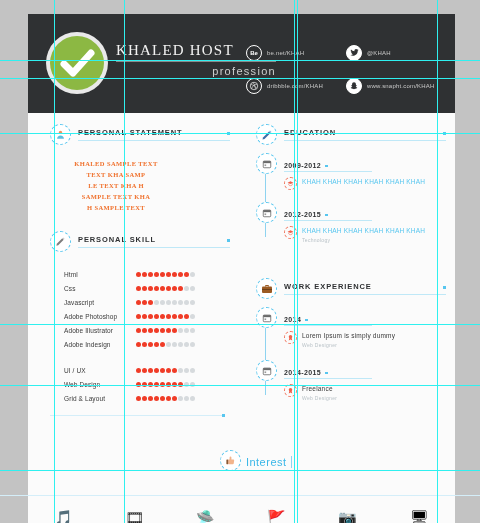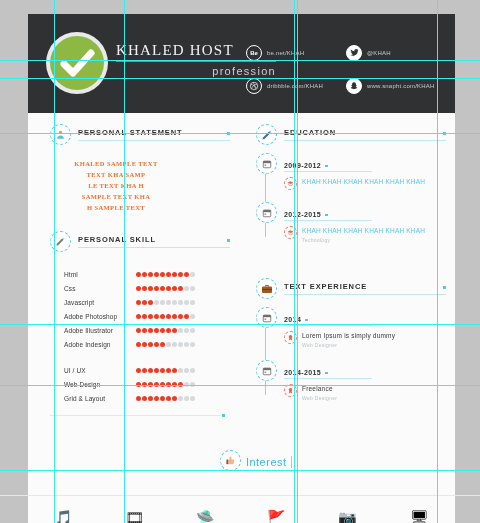--- a/index.html
+++ b/index.html
@@ -459,21 +459,21 @@
       <div style="height:22px"></div>
 
       <div class="sec-head">
         <div class="sec-badge">
           <svg width="12" height="12" viewBox="0 0 24 24">
             <rect x="2" y="7" width="20" height="13" rx="2" fill="#9b5a22"></rect>
             <path d="M9 7V5h6v2" fill="none" stroke="#9b5a22" stroke-width="2"></path>
             <rect x="2" y="12" width="20" height="2" fill="#6d3f17"></rect>
           </svg>
         </div>
-        <div class="sec-title">TEXT EXPERIENCE</div>
+        <div class="sec-title">WORK EXPERIENCE</div>
       </div>
 
       <div class="tl">
         <div class="tl-line"></div>
 
         <div class="tl-item">
           <div class="tl-node">
             <svg width="10" height="10" viewBox="0 0 24 24">
               <rect x="3" y="5" width="18" height="16" rx="2" fill="none" stroke="#6b6b6b" stroke-width="2"></rect>
               <rect x="3" y="5" width="18" height="5" fill="#6b6b6b"></rect>

